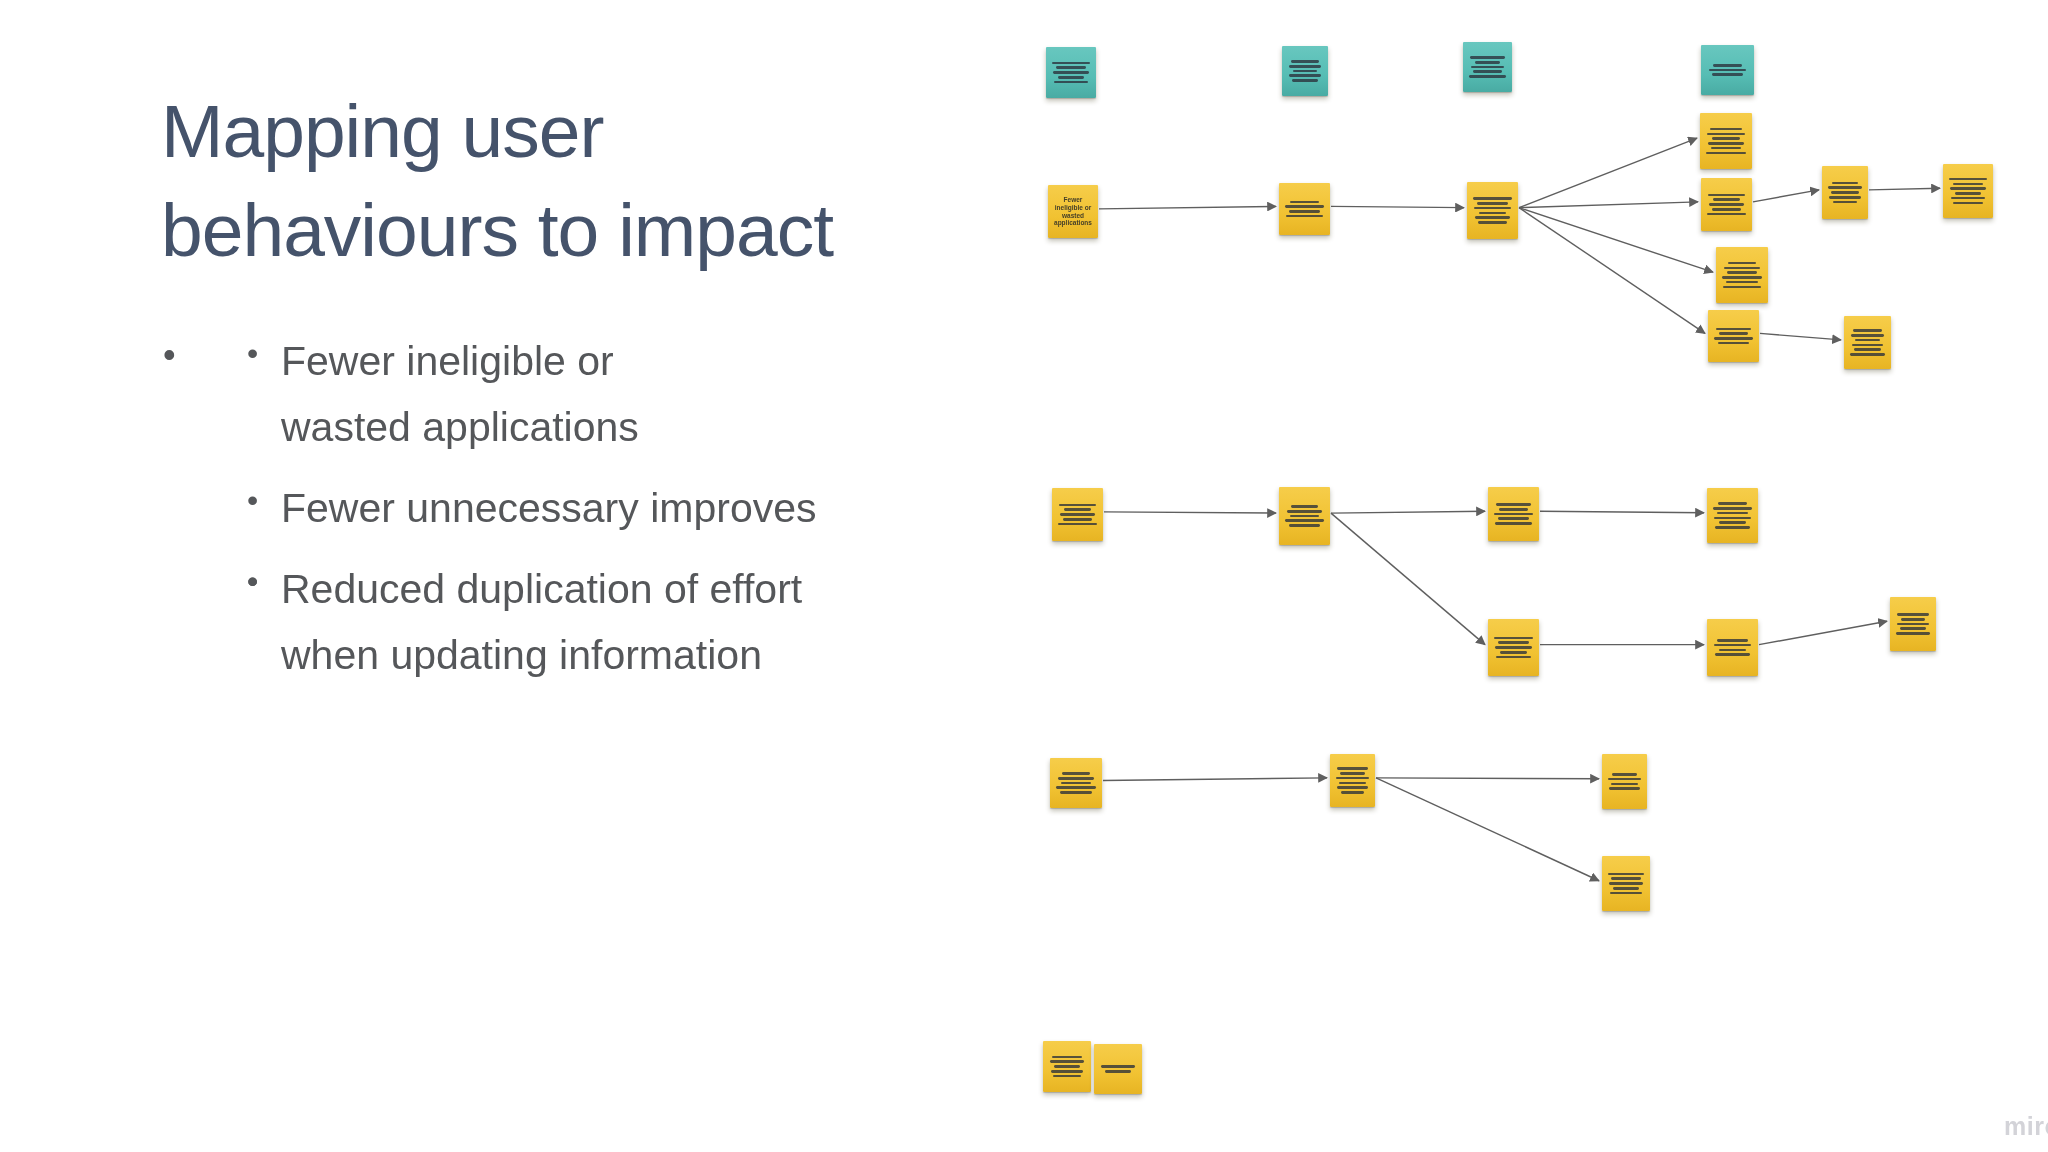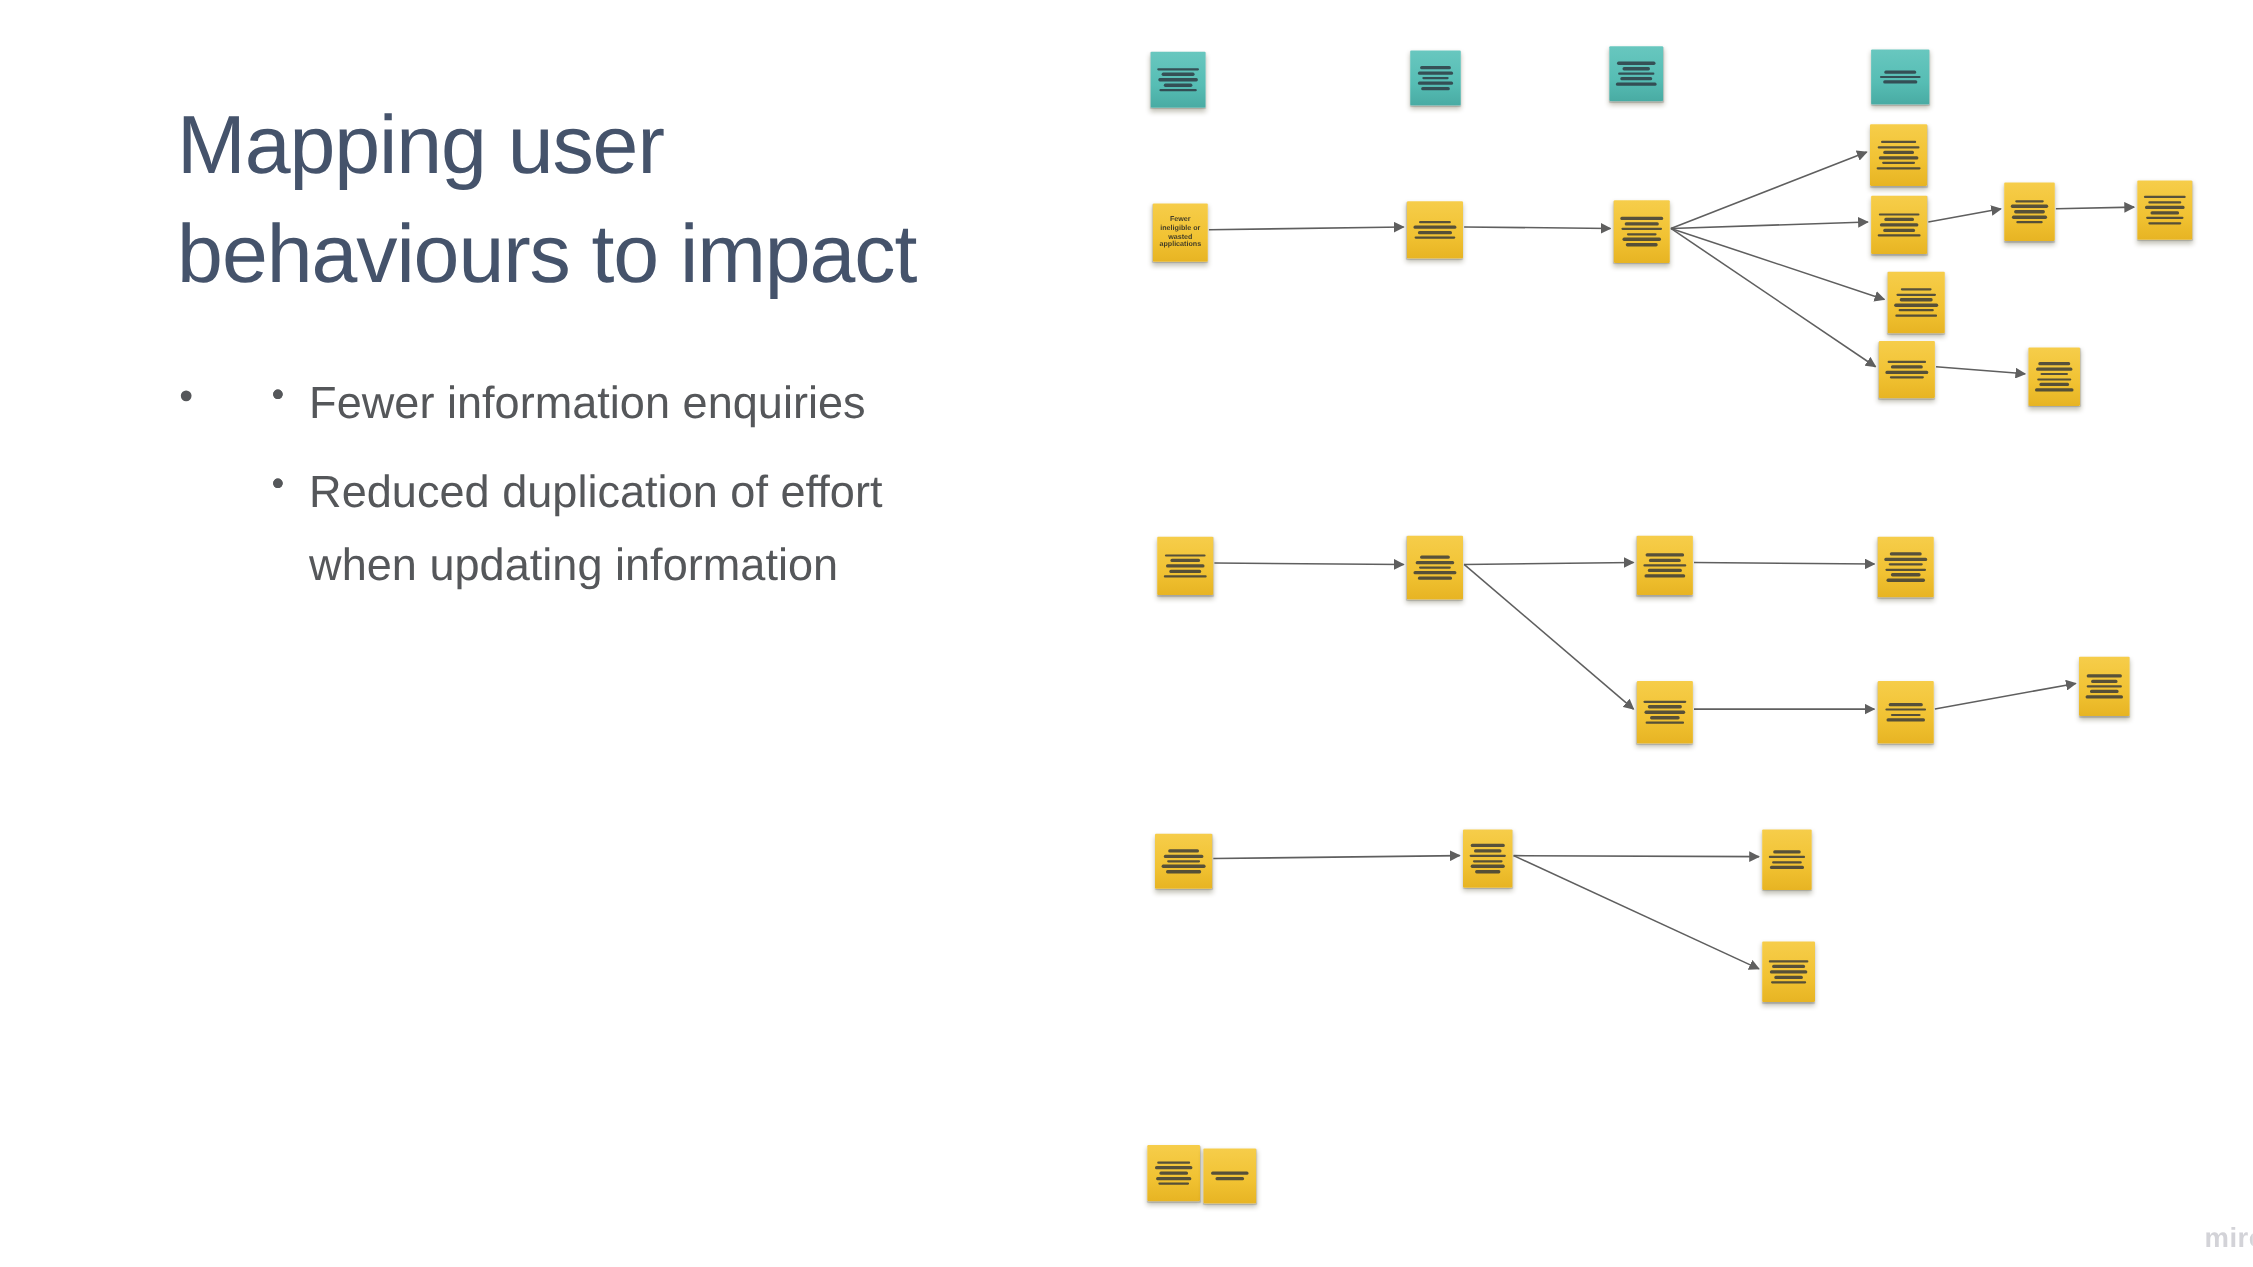--- a/index.html
+++ b/index.html
@@ -50,24 +50,25 @@
 <body>
 
 <h1 class="slide-title">Mapping user<br>behaviours to impact</h1>
 
 <ul class="l1">
   <li>
     <span class="dot">•</span>
     <ul class="l2">
         <li>
           <span class="dot">•</span>
-        </li>
-        <li>
-          <span class="dot">•</span>
-          <div class="stext">Fewer information enquiries</div>
+          <div class="stext">Fewer ineligible or<br>wasted applications</div>
+        </li>
+        <li>
+          <span class="dot">•</span>
+          <div class="stext">Fewer unnecessary improves</div>
         </li>
         <li>
           <span class="dot">•</span>
         </li>
         <li>
           <span class="dot">•</span>
           <div class="stext">Reduced duplication of effort<br>when updating information</div>
         </li>
       </ul>
   </li>

